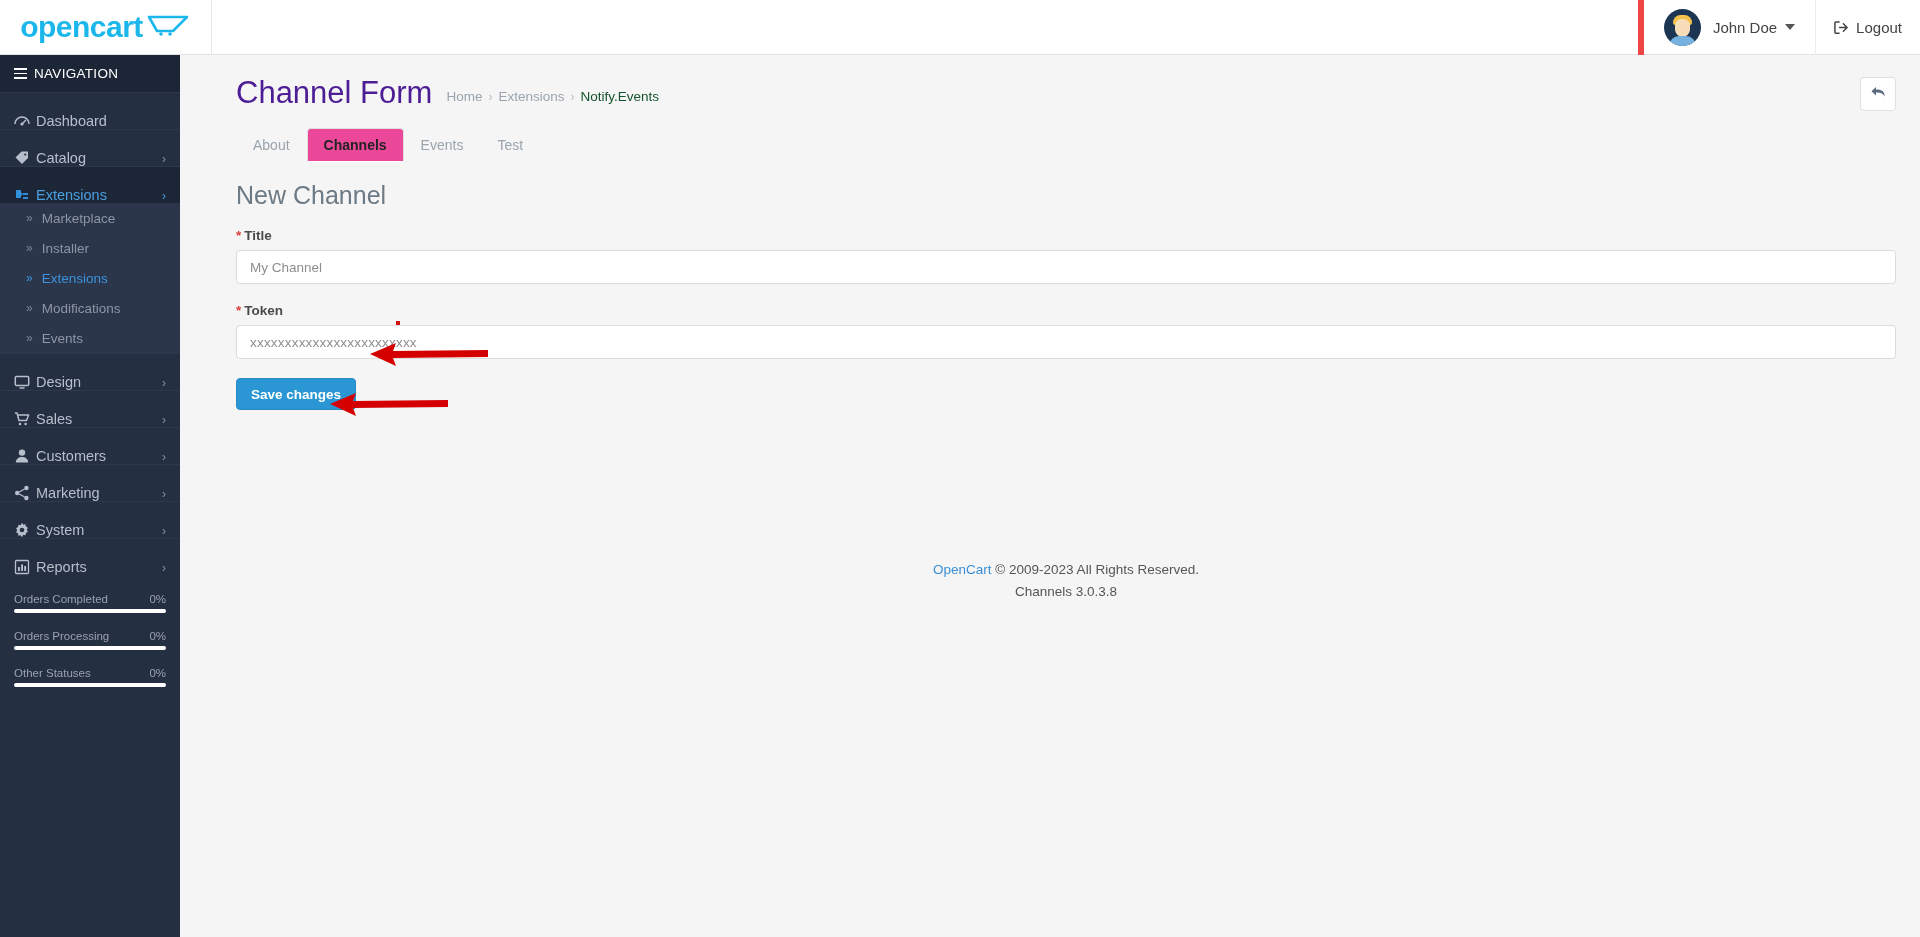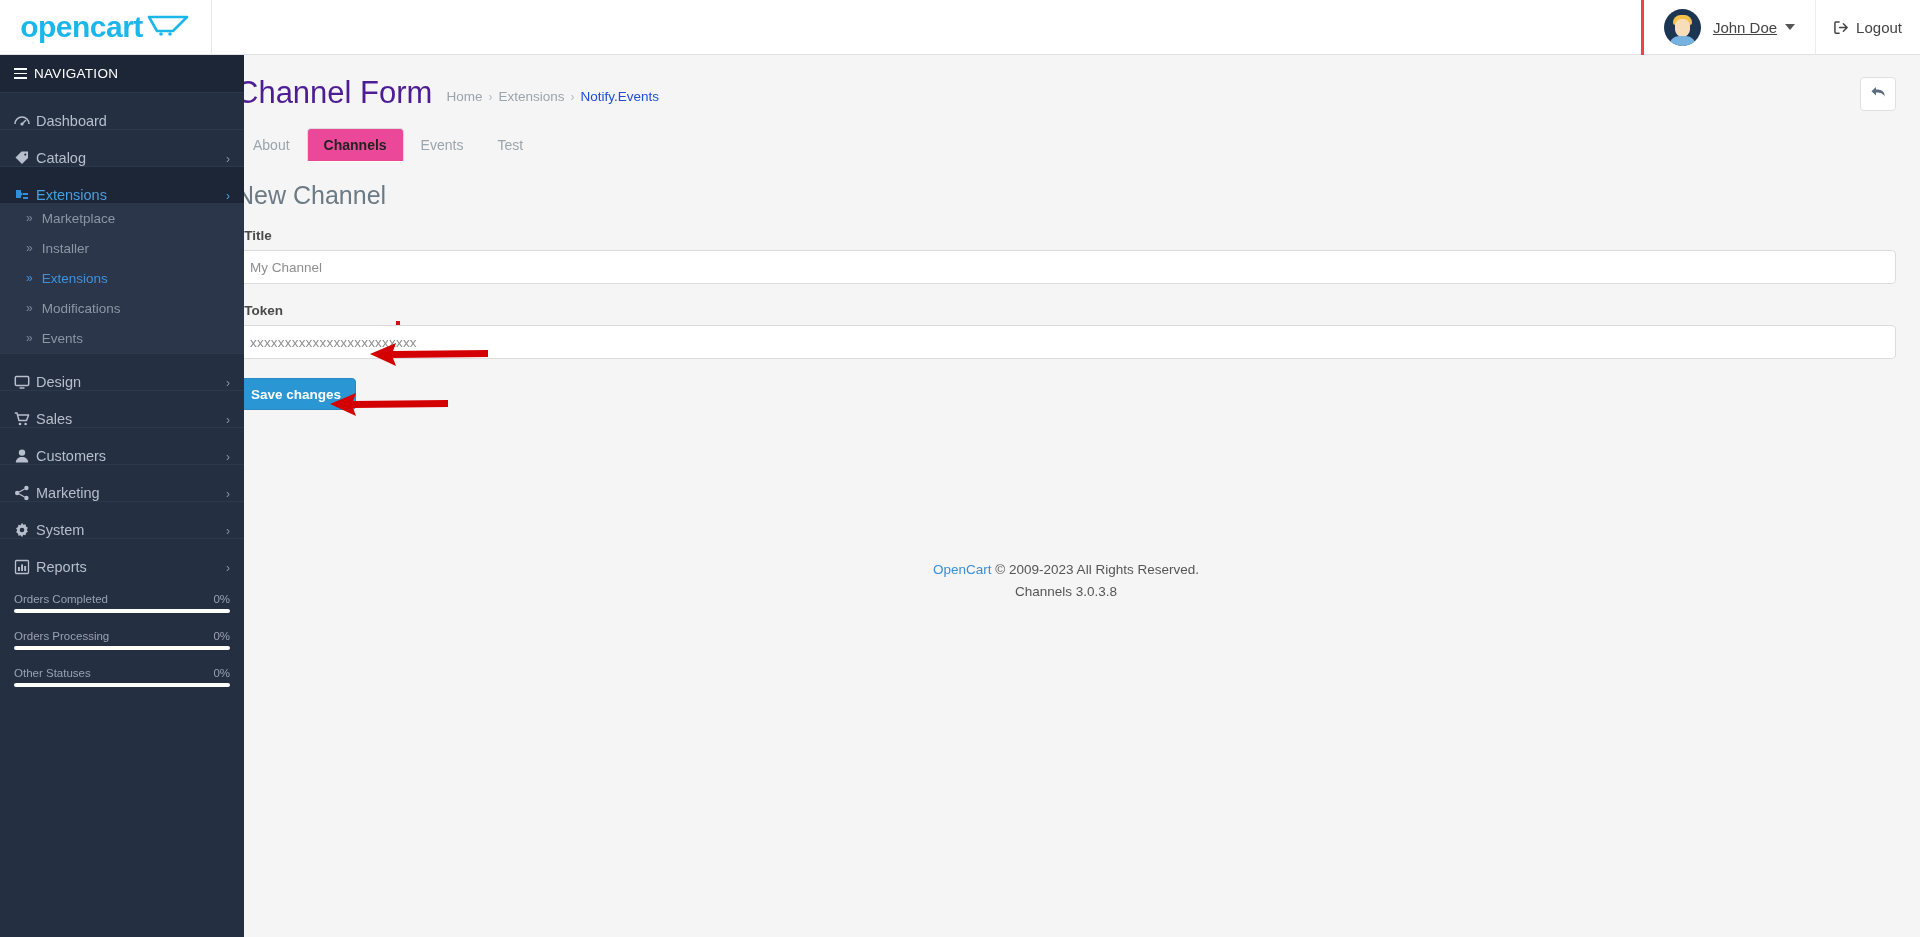--- a/index.html
+++ b/index.html
@@ -31,21 +31,21 @@
   .logo-cart { margin-left: 4px; }
 
   #header-right {
     margin-left: auto; display: flex; align-items: center; height: 55px;
   }
   .hdr-item {
     display: flex; align-items: center; height: 55px;
     padding: 0 18px; color: #444; font-size: 15px;
     cursor: pointer;
   }
-  #user-block { border-left: 3px solid #ef4444; border-right: 1px solid #ececec; padding: 0 20px; text-decoration: underline; }
+  #user-block { border-left: 6px solid #ef4444; border-right: 1px solid #ececec; padding: 0 20px; }
   .avatar {
     width: 37px; height: 37px; border-radius: 50%;
     background: #1c3553; overflow: hidden; position: relative;
     margin-right: 12px; flex: none;
   }
   .av-hair { position: absolute; left: 9px; top: 6px; width: 19px; height: 10px;
              background: #f2c14a; border-radius: 9px 9px 3px 3px; }
   .av-face { position: absolute; left: 11px; top: 10px; width: 15px; height: 18px;
              background: #f7ddb8; border-radius: 7px 7px 8px 8px; }
   .av-body { position: absolute; left: 5px; bottom: 0; width: 27px; height: 10px;
@@ -53,21 +53,21 @@
   .caret-down {
     width: 0; height: 0; margin-left: 8px;
     border-left: 5px solid transparent; border-right: 5px solid transparent;
     border-top: 6px solid #555;
   }
   .logout-icon { margin-right: 7px; display: inline-flex; }
 
   
   #sidebar {
     position: absolute; top: 55px; left: 0;
-    width: 244px; height: 882px;
+    width: 180px; height: 882px;
     background: #242f41;
     overflow: hidden; z-index: 20;
   }
   #nav-header {
     height: 37px; display: flex; align-items: center;
     padding-left: 14px; color: #fff; font-size: 13.5px;
     letter-spacing: .3px; background: #1d2636;
   }
   .burger { display: inline-flex; flex-direction: column; gap: 2.5px; margin-right: 7px; }
   .burger span { display: block; width: 13px; height: 1.8px; background: #fff; }
@@ -118,21 +118,21 @@
   }
   #page-title {
     font-size: 31px; color: #4c1d95; font-weight: normal; line-height: 1;
   }
   #breadcrumb {
     display: flex; align-items: center; gap: 6px;
     margin-left: 14px; margin-top: 12px; font-size: 13.5px; color: #9aa4ad;
   }
   #breadcrumb .sep { color: #b5bcc3; font-size: 12px; }
   #breadcrumb .crumb-link { color: #9aa4ad; cursor: pointer; }
-  #breadcrumb .crumb-link.last { color: #1d4ed8; }
+  #breadcrumb .crumb-link.last { color: #14532d; }
   #back-btn {
     margin-left: auto; width: 36px; height: 34px;
     background: #fff; border: 1px solid #e0e0e0; border-radius: 4px;
     display: flex; align-items: center; justify-content: center;
     cursor: pointer;
   }
 
   #tabs {
     display: flex; align-items: flex-end; gap: 0;
     padding: 0 24px; height: 34px; position: relative;

